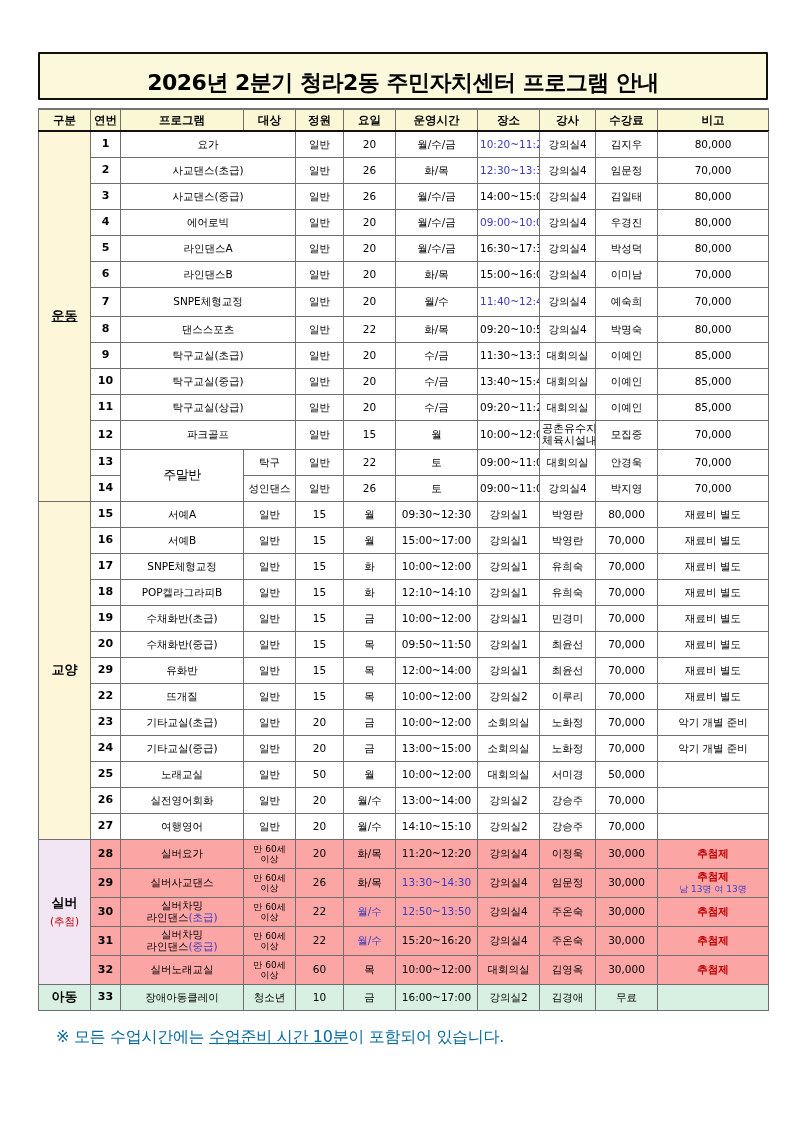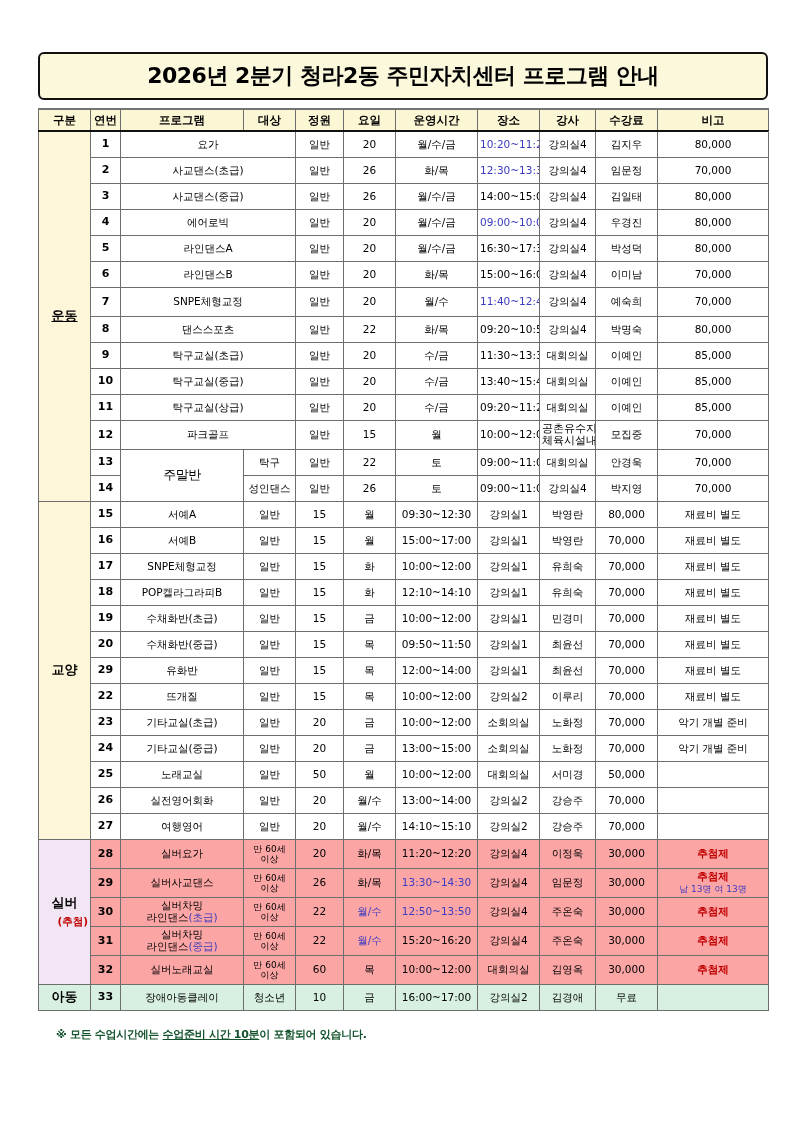--- a/index.html
+++ b/index.html
@@ -21,23 +21,23 @@
     box-sizing: border-box;
     padding: 52px 32px 0 38px;
     position: relative;
   }
 
   
   #title-banner {
     height: 44px;
     background: #fbf8dc;
     border: 2px solid #111;
-    border-radius: 6px;
+    border-radius: 1px;
     display: flex;
-    align-items: center;
+    align-items: flex-end;
     justify-content: center;
     margin-bottom: 8px;
   }
   #title-text {
     font-size: 22px;
     font-weight: 800;
     letter-spacing: -0.5px;
     color: #000;
     white-space: nowrap;
   }
@@ -92,23 +92,22 @@
   
   td.cat {
     font-size: 13px;
     font-weight: 700;
     border-right: 2px solid #111;
   }
   td.cat .sub {
     display: block;
     font-size: 10.5px;
     color: #c00000;
-    font-weight: 700;
+    font-weight: 400;
     margin-top: 6px;
-    text-align: right;
   }
   td.col-no { border-left: 1px solid #6e6e6e; font-weight:700; font-size:11px;}
 
   
   .sec-exercise td.cat { background: #fdf6d8; text-decoration: underline; }
   .sec-exercise td     { background: #ffffff; }
   .sec-exercise td.cat { background: #fdf6d8; }
 
   .sec-culture td.cat  { background: #fdf6d8; }
   .sec-culture td      { background: #ffffff; }
@@ -136,23 +135,23 @@
     word-break: break-all;
     letter-spacing: -0.5px;
   }
 
   
   #notes {
     margin-top: 16px;
     padding-left: 18px;
   }
   .note {
-    color: #14532d;
-    font-size: 11px;
-    font-weight: 700;
+    color: #0369a1;
+    font-size: 16px;
+    font-weight: 400;
     letter-spacing: -0.3px;
     margin-bottom: 9px;
     white-space: nowrap;
   }
   .note .u { text-decoration: underline; }
 </style>
 </head>
 <body>
 
 <div id="page">

